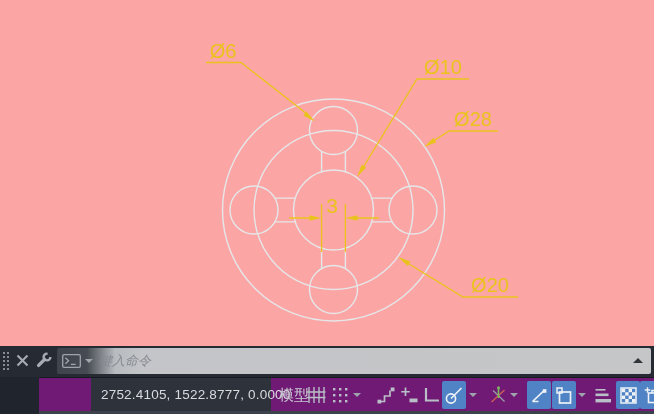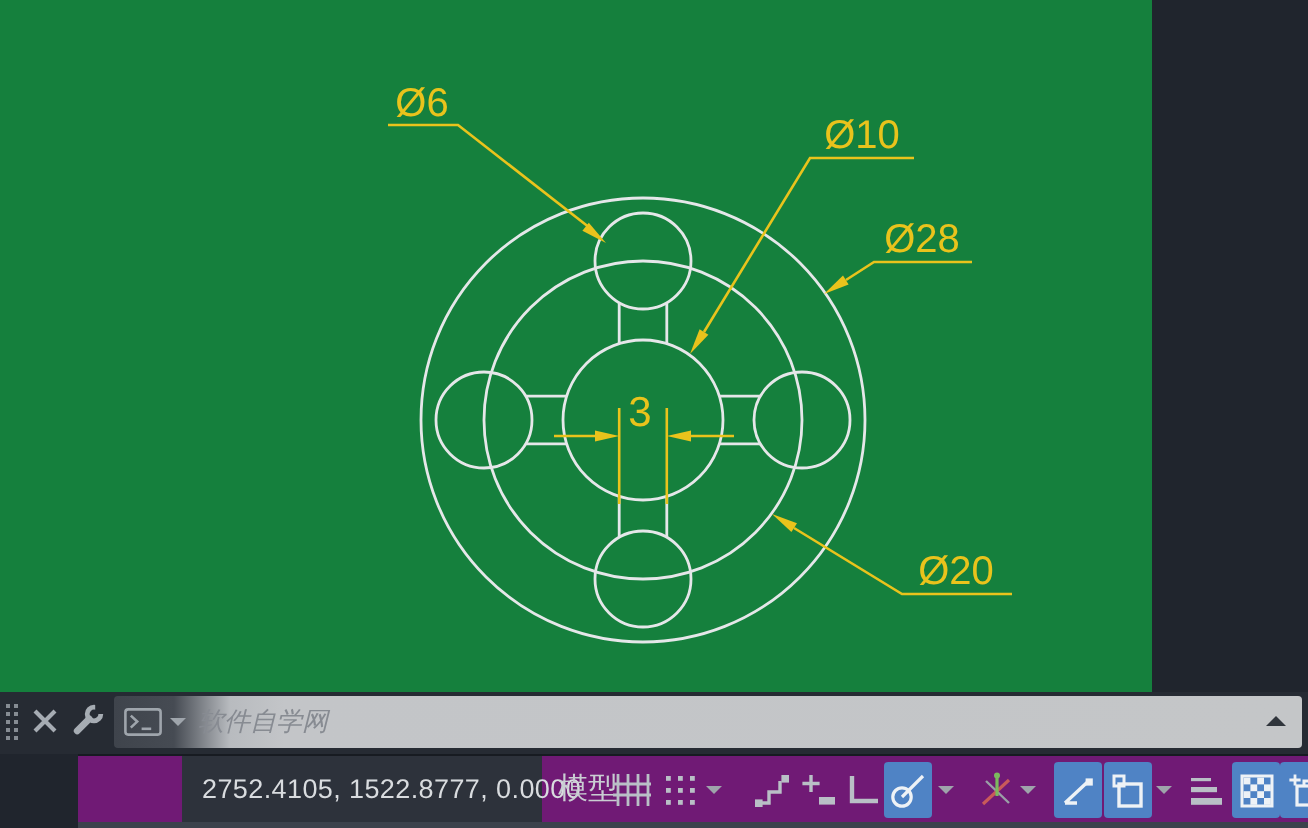--- a/index.html
+++ b/index.html
@@ -1,20 +1,20 @@
 <!DOCTYPE html>
 <html><head>
 <meta charset="utf-8">
 <style>
   html,body{margin:0;padding:0;background:#14161b;}
   *{box-sizing:border-box;font-family:"Liberation Sans",sans-serif;}
   .screen{position:relative;width:654px;height:414px;overflow:hidden;background:#20252D;}
 
   
-  .viewport{position:absolute;left:0;top:0;width:576px;height:346px;background:#15803d;}
+  .viewport{position:absolute;left:0;top:0;width:654px;height:346px;background:#fca5a5;padding-left:12px;}
 
   
   .cmdrow{position:absolute;left:0;top:346px;width:654px;height:31px;background:#262B33;}
   .drag-handle{position:absolute;left:2px;top:5px;}
   .cmd-close{position:absolute;left:16px;top:8px;}
   .cmd-wrench{position:absolute;left:34px;top:5px;}
   .cmd-bar{position:absolute;left:57px;top:2px;width:594px;height:26px;border-radius:2px;
     background:linear-gradient(90deg,#3F444C 0px,#464B53 30px,#B8BBBF 58px,#C3C5C8 85px,#C4C6C8 100%);}
   .prompt-icon{position:absolute;left:5px;top:6px;}
   .prompt-caret{position:absolute;left:28px;top:11px;width:0;height:0;
@@ -124,21 +124,21 @@
     </div>
     <div class="cmd-bar">
       <span class="prompt-icon">
         <svg width="19" height="14" viewBox="0 0 19 14">
           <rect x="0.7" y="0.7" width="17.6" height="12.6" rx="1.4" stroke="#9FA5AC" stroke-width="1.3" fill="none"></rect>
           <path d="M3.4 3.8 L6.6 6.8 L3.4 9.8" stroke="#9FA5AC" stroke-width="1.3" fill="none"></path>
           <path d="M8.8 10.4 H13.6" stroke="#9FA5AC" stroke-width="1.3" fill="none"></path>
         </svg>
       </span>
       <span class="prompt-caret"></span>
-      <span class="ghost">软件自学网</span>
+      <span class="ghost">键入命令</span>
       <span class="bar-up-arrow"></span>
     </div>
   </div>
 
   <div class="statusbar">
     <div class="coord-panel"></div>
     <span class="coords">2752.4105, 1522.8777, 0.0000</span>
     <span class="model">模型</span>
 
     <div class="sicon" style="left:264px">

